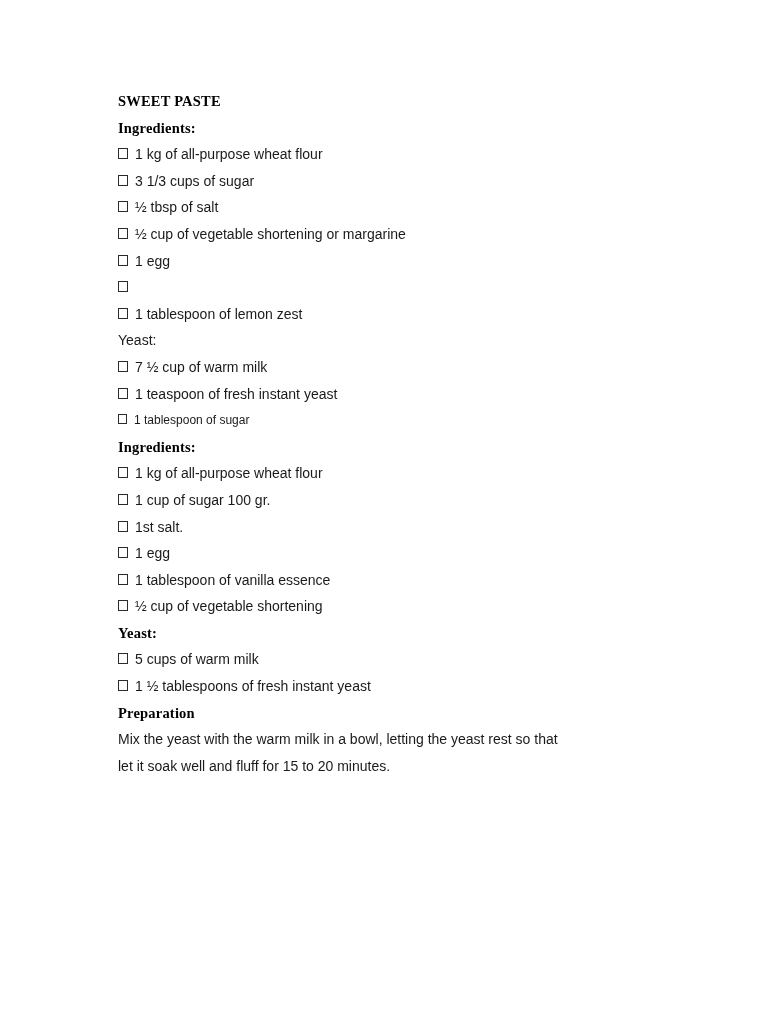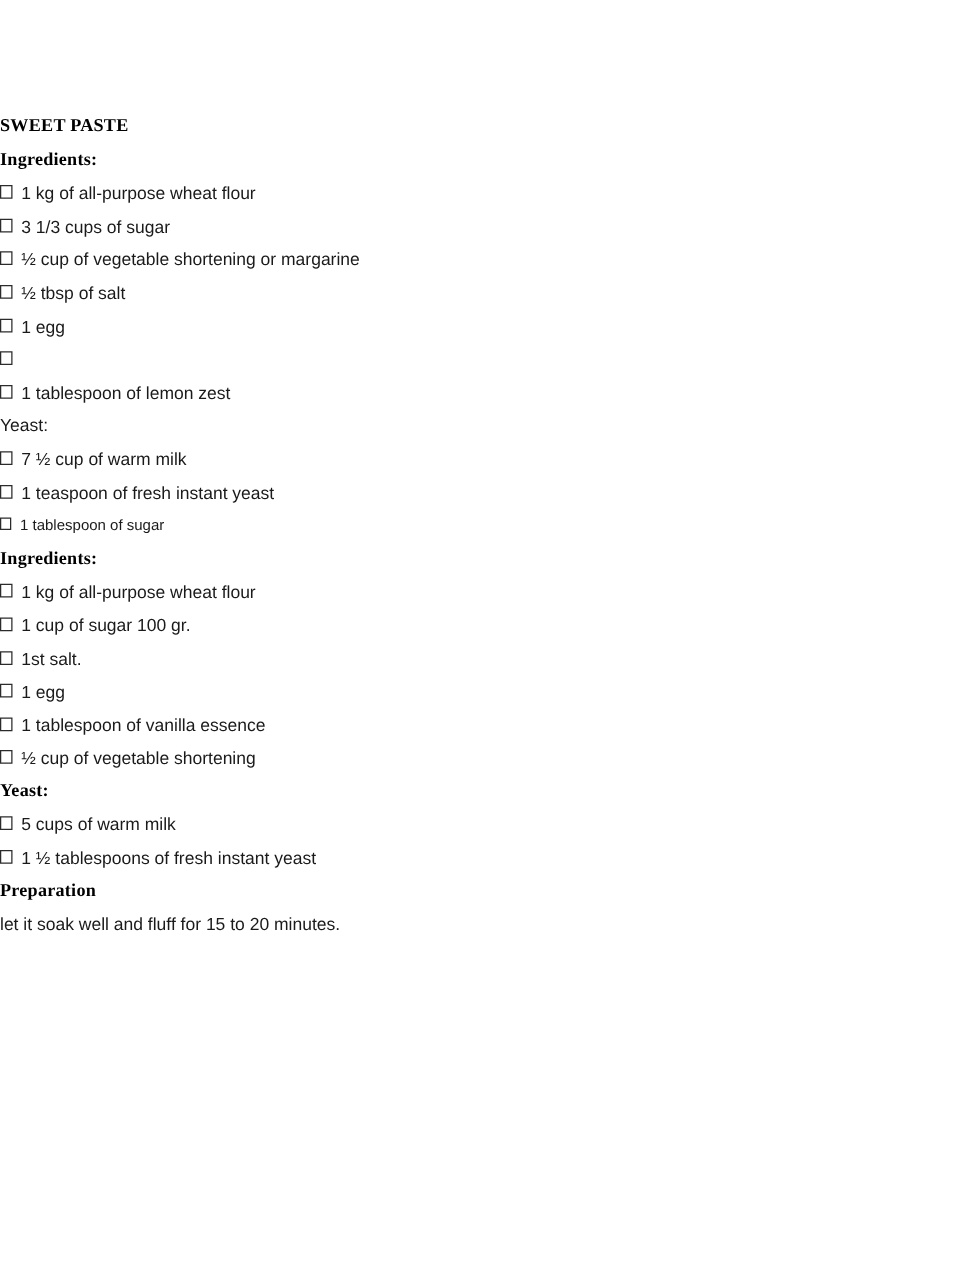--- a/index.html
+++ b/index.html
@@ -15,20 +15,21 @@
     overflow: hidden;
   }
   .doc {
     position: absolute;
     top: 88px;
     left: 0;
     width: 768px;
   }
   .row {
     line-height: 26.6px;
+    padding-left: 118px;
     white-space: pre;
   }
   .h-serif {
     font-family: "Liberation Serif", serif;
     font-weight: bold;
     font-size: 14.5px;
     letter-spacing: 0.2px;
     color: #000000;
   }
   .t-sans {
@@ -61,22 +62,22 @@
 <body>
 
 <div class="page">
   <div class="doc">
 
     <div class="row h-serif">SWEET PASTE</div>
     <div class="row h-serif">Ingredients:</div>
 
     <div class="row item"><span class="box"></span><span>1 kg of all-purpose wheat flour</span></div>
     <div class="row item"><span class="box"></span><span>3 1/3 cups of sugar</span></div>
+    <div class="row item"><span class="box"></span><span>½ tbsp of salt</span></div>
     <div class="row item"><span class="box"></span><span>½ cup of vegetable shortening or margarine</span></div>
-    <div class="row item"><span class="box"></span><span>½ tbsp of salt</span></div>
     <div class="row item"><span class="box"></span><span>1 egg</span></div>
     <div class="row item"><span class="box"></span></div>
     <div class="row item"><span class="box"></span><span>1 tablespoon of lemon zest</span></div>
 
     <div class="row t-sans">Yeast:</div>
 
     <div class="row item"><span class="box"></span><span>7 ½ cup of warm milk</span></div>
     <div class="row item"><span class="box"></span><span>1 teaspoon of fresh instant yeast</span></div>
     <div class="row item small"><span class="box"></span><span>1 tablespoon of sugar</span></div>
 
@@ -88,16 +89,17 @@
     <div class="row item"><span class="box"></span><span>1 egg</span></div>
     <div class="row item"><span class="box"></span><span>1 tablespoon of vanilla essence</span></div>
     <div class="row item"><span class="box"></span><span>½ cup of vegetable shortening</span></div>
 
     <div class="row h-serif">Yeast:</div>
 
     <div class="row item"><span class="box"></span><span>5 cups of warm milk</span></div>
     <div class="row item"><span class="box"></span><span>1 ½ tablespoons of fresh instant yeast</span></div>
 
     <div class="row h-serif">Preparation</div>
+    <div class="row t-sans">Mix the yeast with the warm milk in a bowl, letting the yeast rest so that</div>
     <div class="row t-sans">let it soak well and fluff for 15 to 20 minutes.</div>
 
   </div>
 </div>
 
 </body></html>

